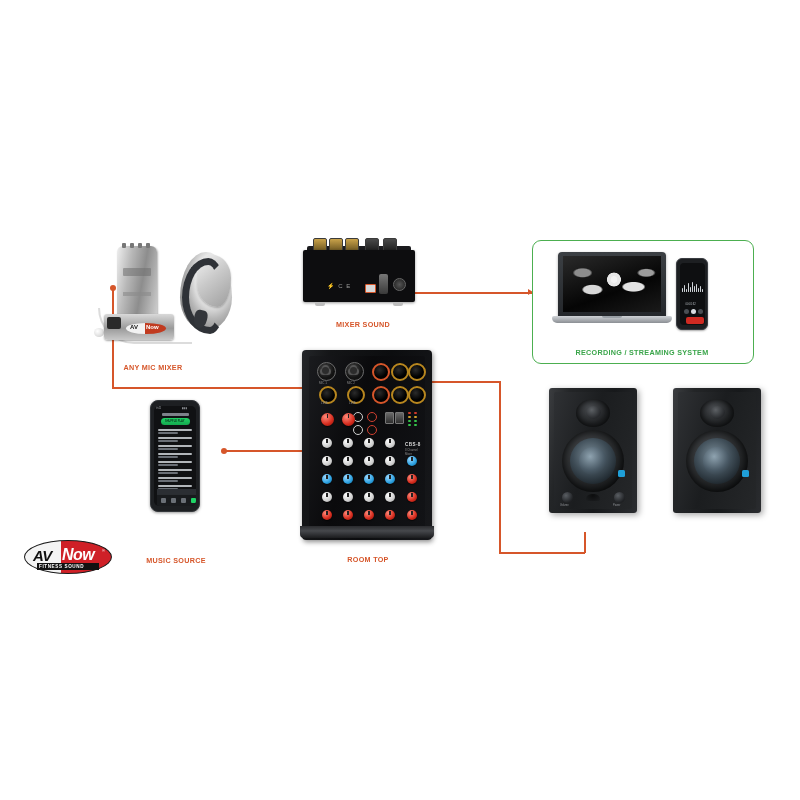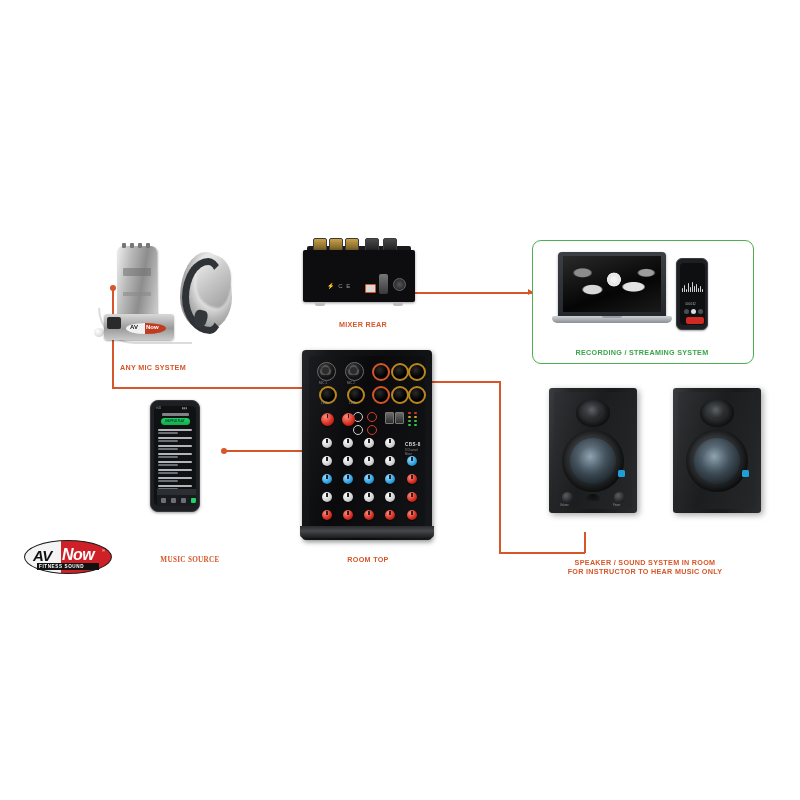--- a/index.html
+++ b/index.html
@@ -242,40 +242,40 @@
     </div>
 
     <div class="earhook">
       <div class="eh-out"></div>
       <div class="eh-body"></div>
       <div class="eh-hook"></div>
       <div class="eh-tip"></div>
     </div>
   </div>
 
-  <div class="lbl" style="left:78px;top:363px;width:150px;">ANY MIC SYSTEM</div>
+  <div class="lbl" style="left:78px;top:363px;width:150px;">ANY MIC MIXER</div>
 
   <div class="mrear" style="left:303px;top:238px;width:120px;height:72px;">
     <div class="mr-top"></div>
     <div class="mr-jack" style="left:10px;"></div>
     <div class="mr-jack" style="left:26px;"></div>
     <div class="mr-jack" style="left:42px;"></div>
     <div class="mr-jack blk" style="left:62px;"></div>
     <div class="mr-jack blk" style="left:80px;"></div>
     <div class="mr-body">
       <div class="mr-ce">⚡ C E</div>
       <div class="mr-usb"></div>
       <div class="mr-pwr"></div>
       <div class="mr-sock"></div>
     </div>
     <div class="mr-foot" style="left:12px;"></div>
     <div class="mr-foot" style="left:90px;"></div>
   </div>
 
-  <div class="lbl" style="left:315px;top:320px;width:96px;">MIXER REAR</div>
+  <div class="lbl" style="left:315px;top:320px;width:96px;">MIXER SOUND</div>
 
   <div class="mtop" style="left:302px;top:350px;width:132px;height:192px;">
     <div class="mt-shell"></div>
     <div class="mt-face">
 
       <div class="xlr" style="left:8px;top:6px;"></div>
       <div class="xlr" style="left:36px;top:6px;"></div>
       <div class="trs org" style="left:63px;top:7px;"></div>
       <div class="trs" style="left:82px;top:7px;"></div>
       <div class="trs" style="left:99px;top:7px;"></div>
@@ -396,21 +396,21 @@
           <div class="ph-tab" style="left:14px;"></div>
           <div class="ph-tab" style="left:24px;"></div>
           <div class="ph-tab" style="left:34px;background:#1fd365;"></div>
         </div>
 
       </div>
       <div class="ph-notch"></div>
     </div>
   </div>
 
-  <div class="lbl" style="left:140px;top:556px;width:100px;font-family:Liberation Serif, serif;">MUSIC SOURCE</div>
+  <div class="lbl" style="left:126px;top:556px;width:100px;">MUSIC SOURCE</div>
 
   <div class="laptop" style="left:552px;top:252px;width:122px;height:72px;">
     <div class="lp-lid">
       <div class="lp-screen">
         <div class="lp-img"></div>
       </div>
     </div>
     <div class="lp-base"></div>
     <div class="lp-notch"></div>
   </div>
@@ -470,22 +470,20 @@
           </div>
         <div class="woofer">
           <div class="wf-cone"></div>
             <div class="wf-dust"></div>
         </div>
         <div class="spk-logo" style="left:64px;top:78px;"></div>
       </div>
     </div>
   </div>
 
-  <div class="lbl" style="left:530px;top:558px;width:230px;">SPEAKER / SOUND SYSTEM IN ROOM
-FOR INSTRUCTOR TO HEAR MUSIC ONLY</div>
 
   <div class="avnow" style="left:24px;top:540px;">
     <div class="av-oval"></div>
     <div class="av-av">AV</div>
     <div class="av-now">Now</div>
     <div class="av-tm">®</div>
     <div class="av-bar"></div>
     <div class="av-bartxt">FITNESS SOUND</div>
   </div>
 

